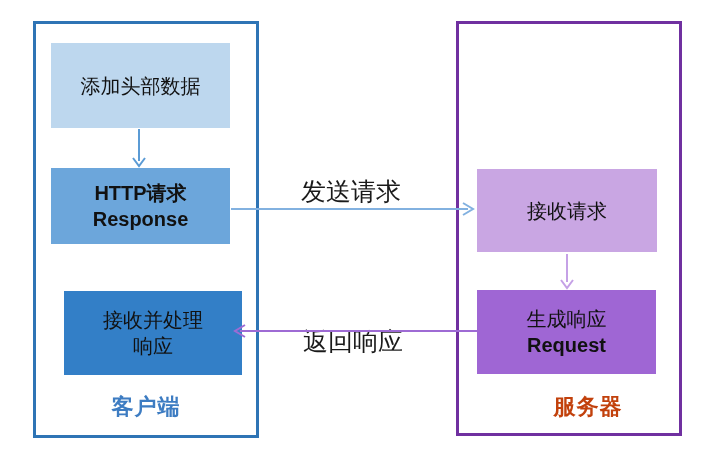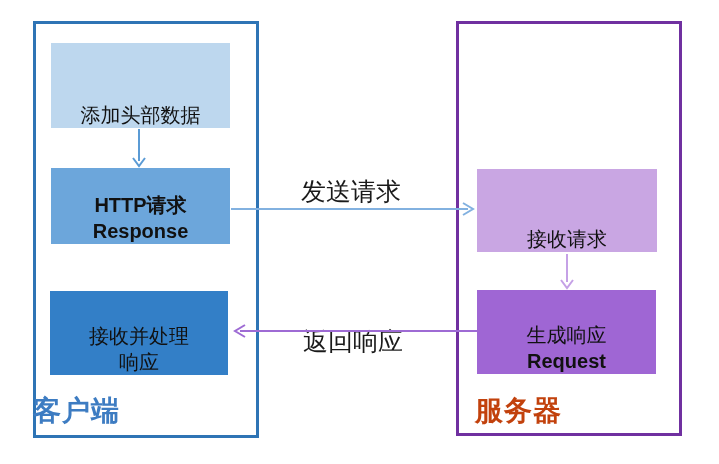--- a/index.html
+++ b/index.html
@@ -6,32 +6,32 @@
   body{font-family:"Liberation Sans", sans-serif;}
   .canvas{
     position:relative;width:719px;height:464px;background:#ffffff;overflow:hidden;
   }
   .frame{
     position:absolute;background:transparent;box-sizing:border-box;
   }
   .client-frame{left:33px;top:21px;width:226px;height:417px;border:3px solid #2E74B5;}
   .server-frame{left:456px;top:21px;width:226px;height:415px;border:3px solid #7030A0;}
   .box{
-    position:absolute;display:flex;flex-direction:column;align-items:center;justify-content:flex-end;
+    position:absolute;display:flex;flex-direction:column;align-items:center;justify-content:center;
     text-align:center;color:#111111;font-size:20px;line-height:1.3;
   }
   .box1{left:51px;top:43px;width:179px;height:85px;background:#BDD7EE;}
   .box2{left:51px;top:168px;width:179px;height:76px;background:#6CA6DB;font-weight:bold;}
-  .box3{left:50px;top:291px;width:178px;height:84px;background:#337FC7;}
+  .box3{left:64px;top:291px;width:178px;height:84px;background:#337FC7;}
   .box4{left:477px;top:169px;width:180px;height:83px;background:#C9A6E3;}
   .box5{left:477px;top:290px;width:179px;height:84px;background:#9F66D4;}
   .box5 .l2{font-weight:bold;}
   .zone-label{
-    position:absolute;top:392px;width:226px;
-    font-size:28px;font-weight:bold;letter-spacing:1px;
+    position:absolute;top:392px;width:226px;text-align:center;
+    font-size:22px;font-weight:bold;letter-spacing:1px;
   }
   .client-label{left:33px;color:#3D7CC2;}
   .server-label{left:475px;color:#c2410c;}
   .flow-label{
     position:absolute;transform:translateX(-50%);
     font-size:25px;color:#1a1a1a;white-space:nowrap;
   }
   .send-label{left:351px;top:175px;}
   .return-label{left:353px;top:301px;margin-top:24px;}
   .overlay{

